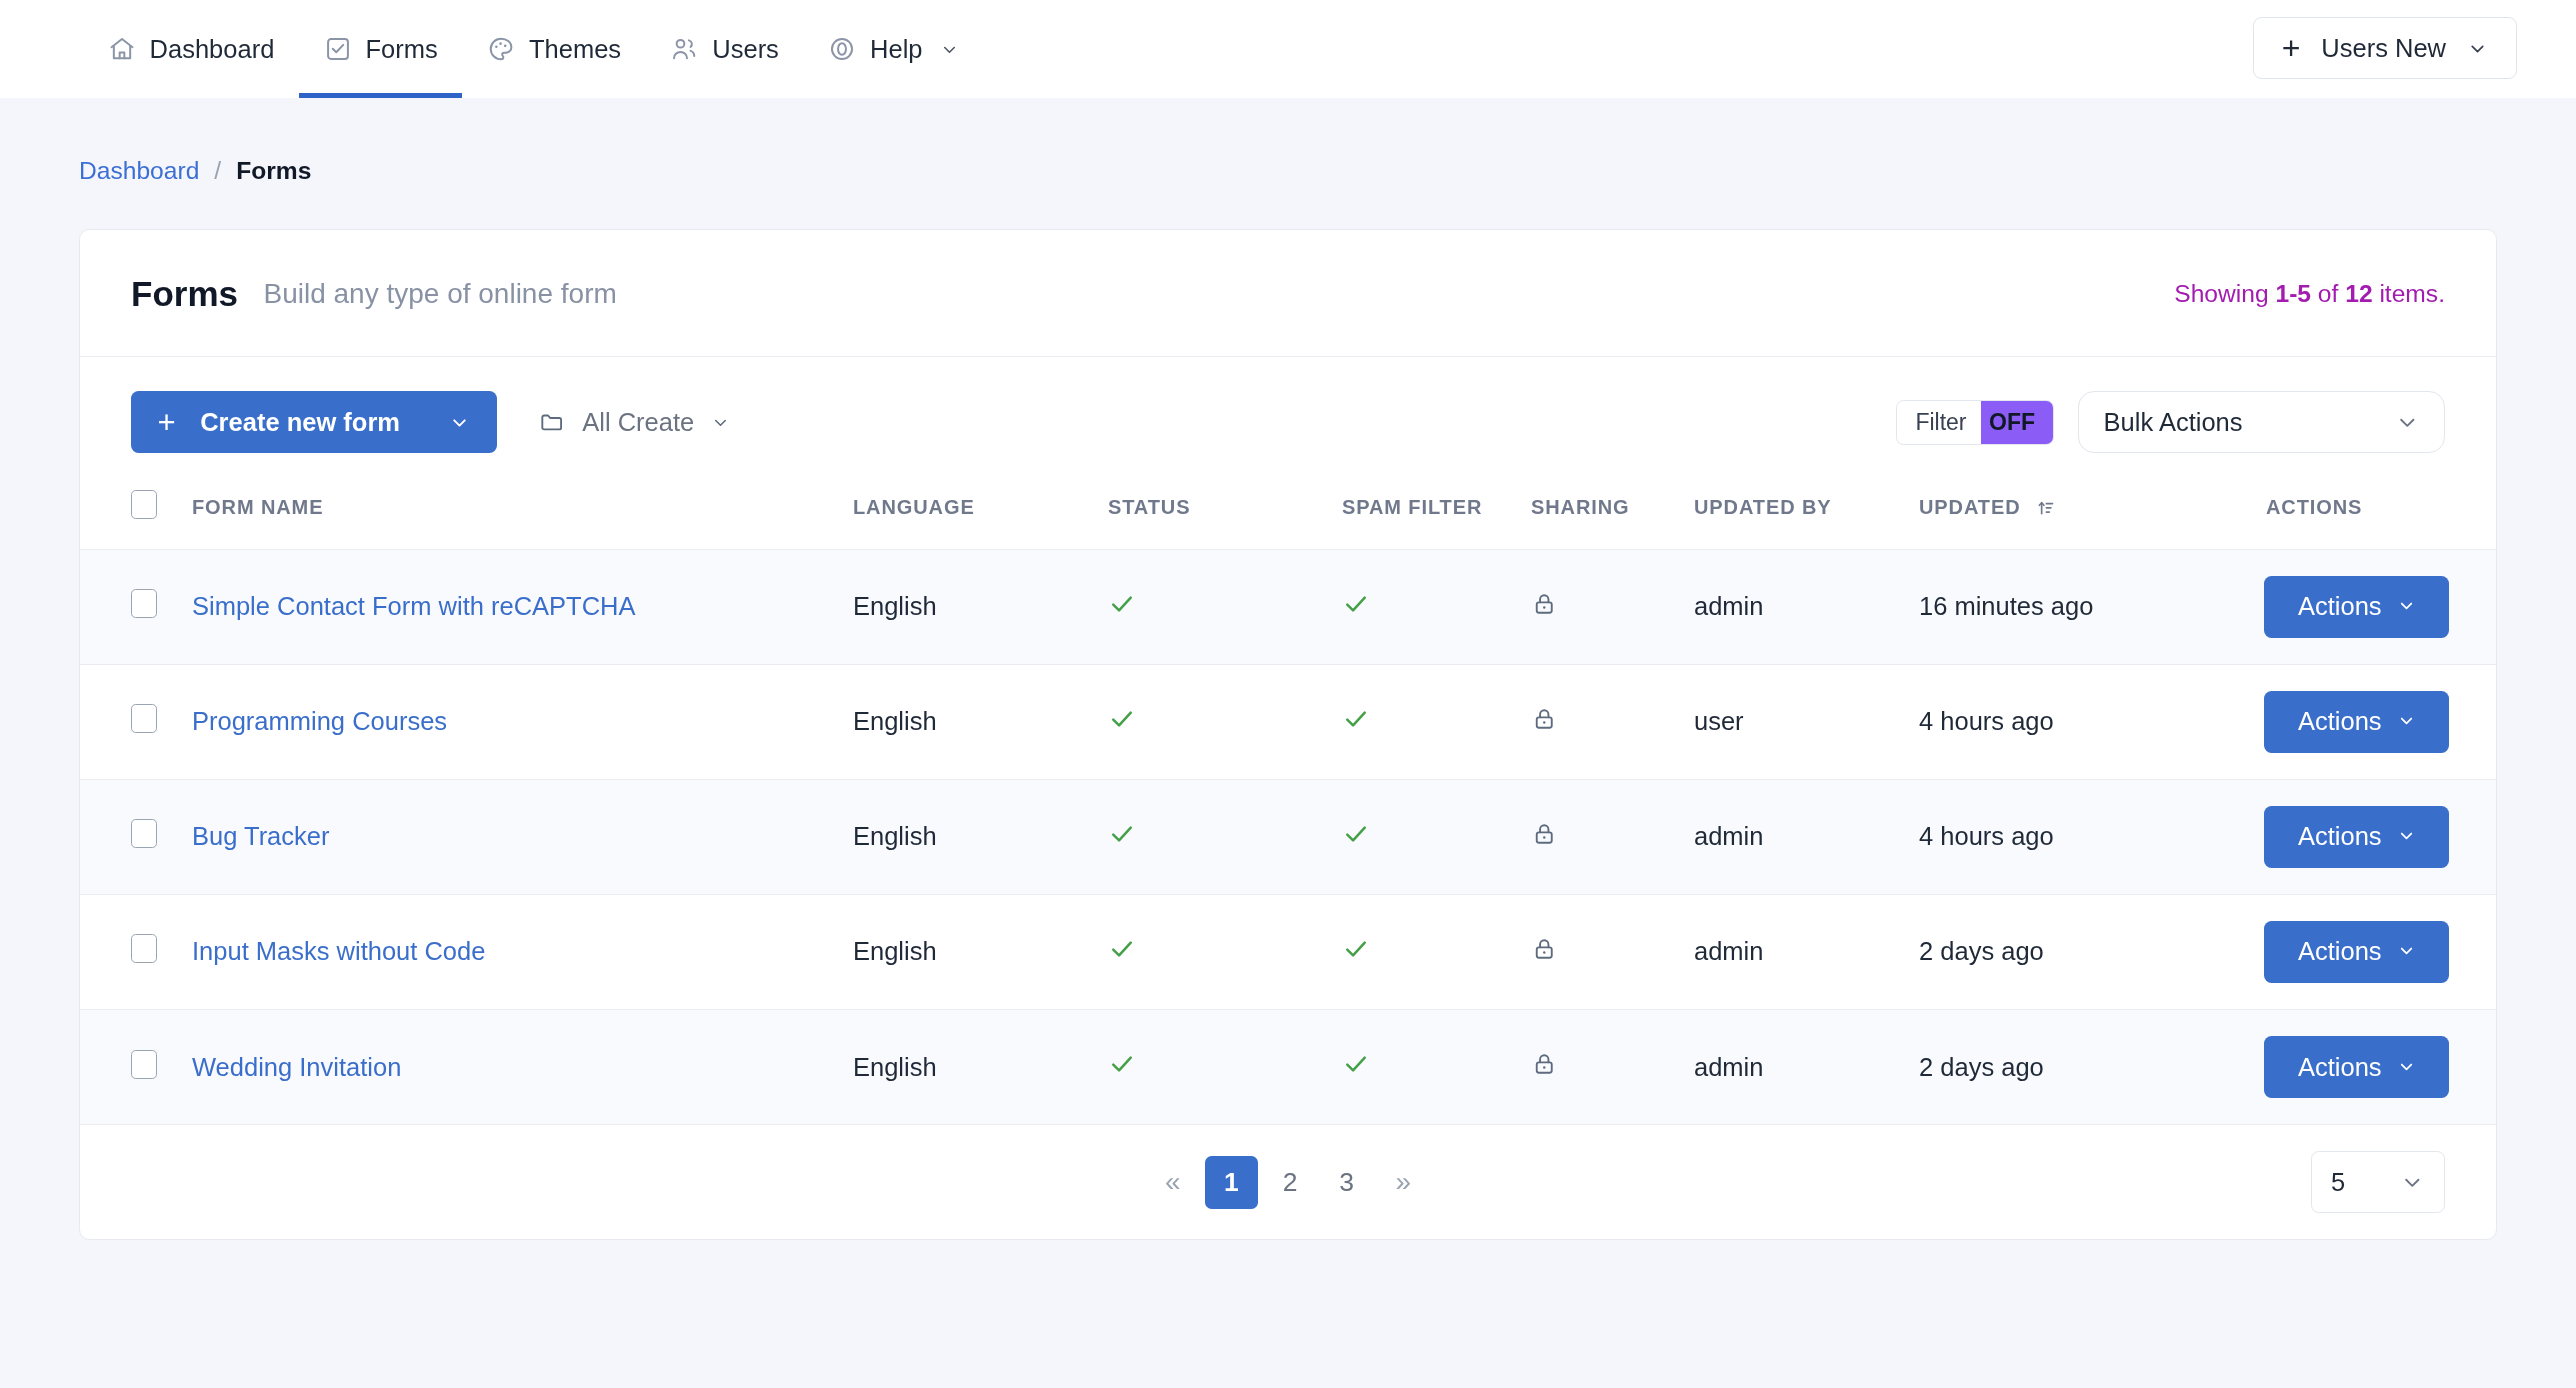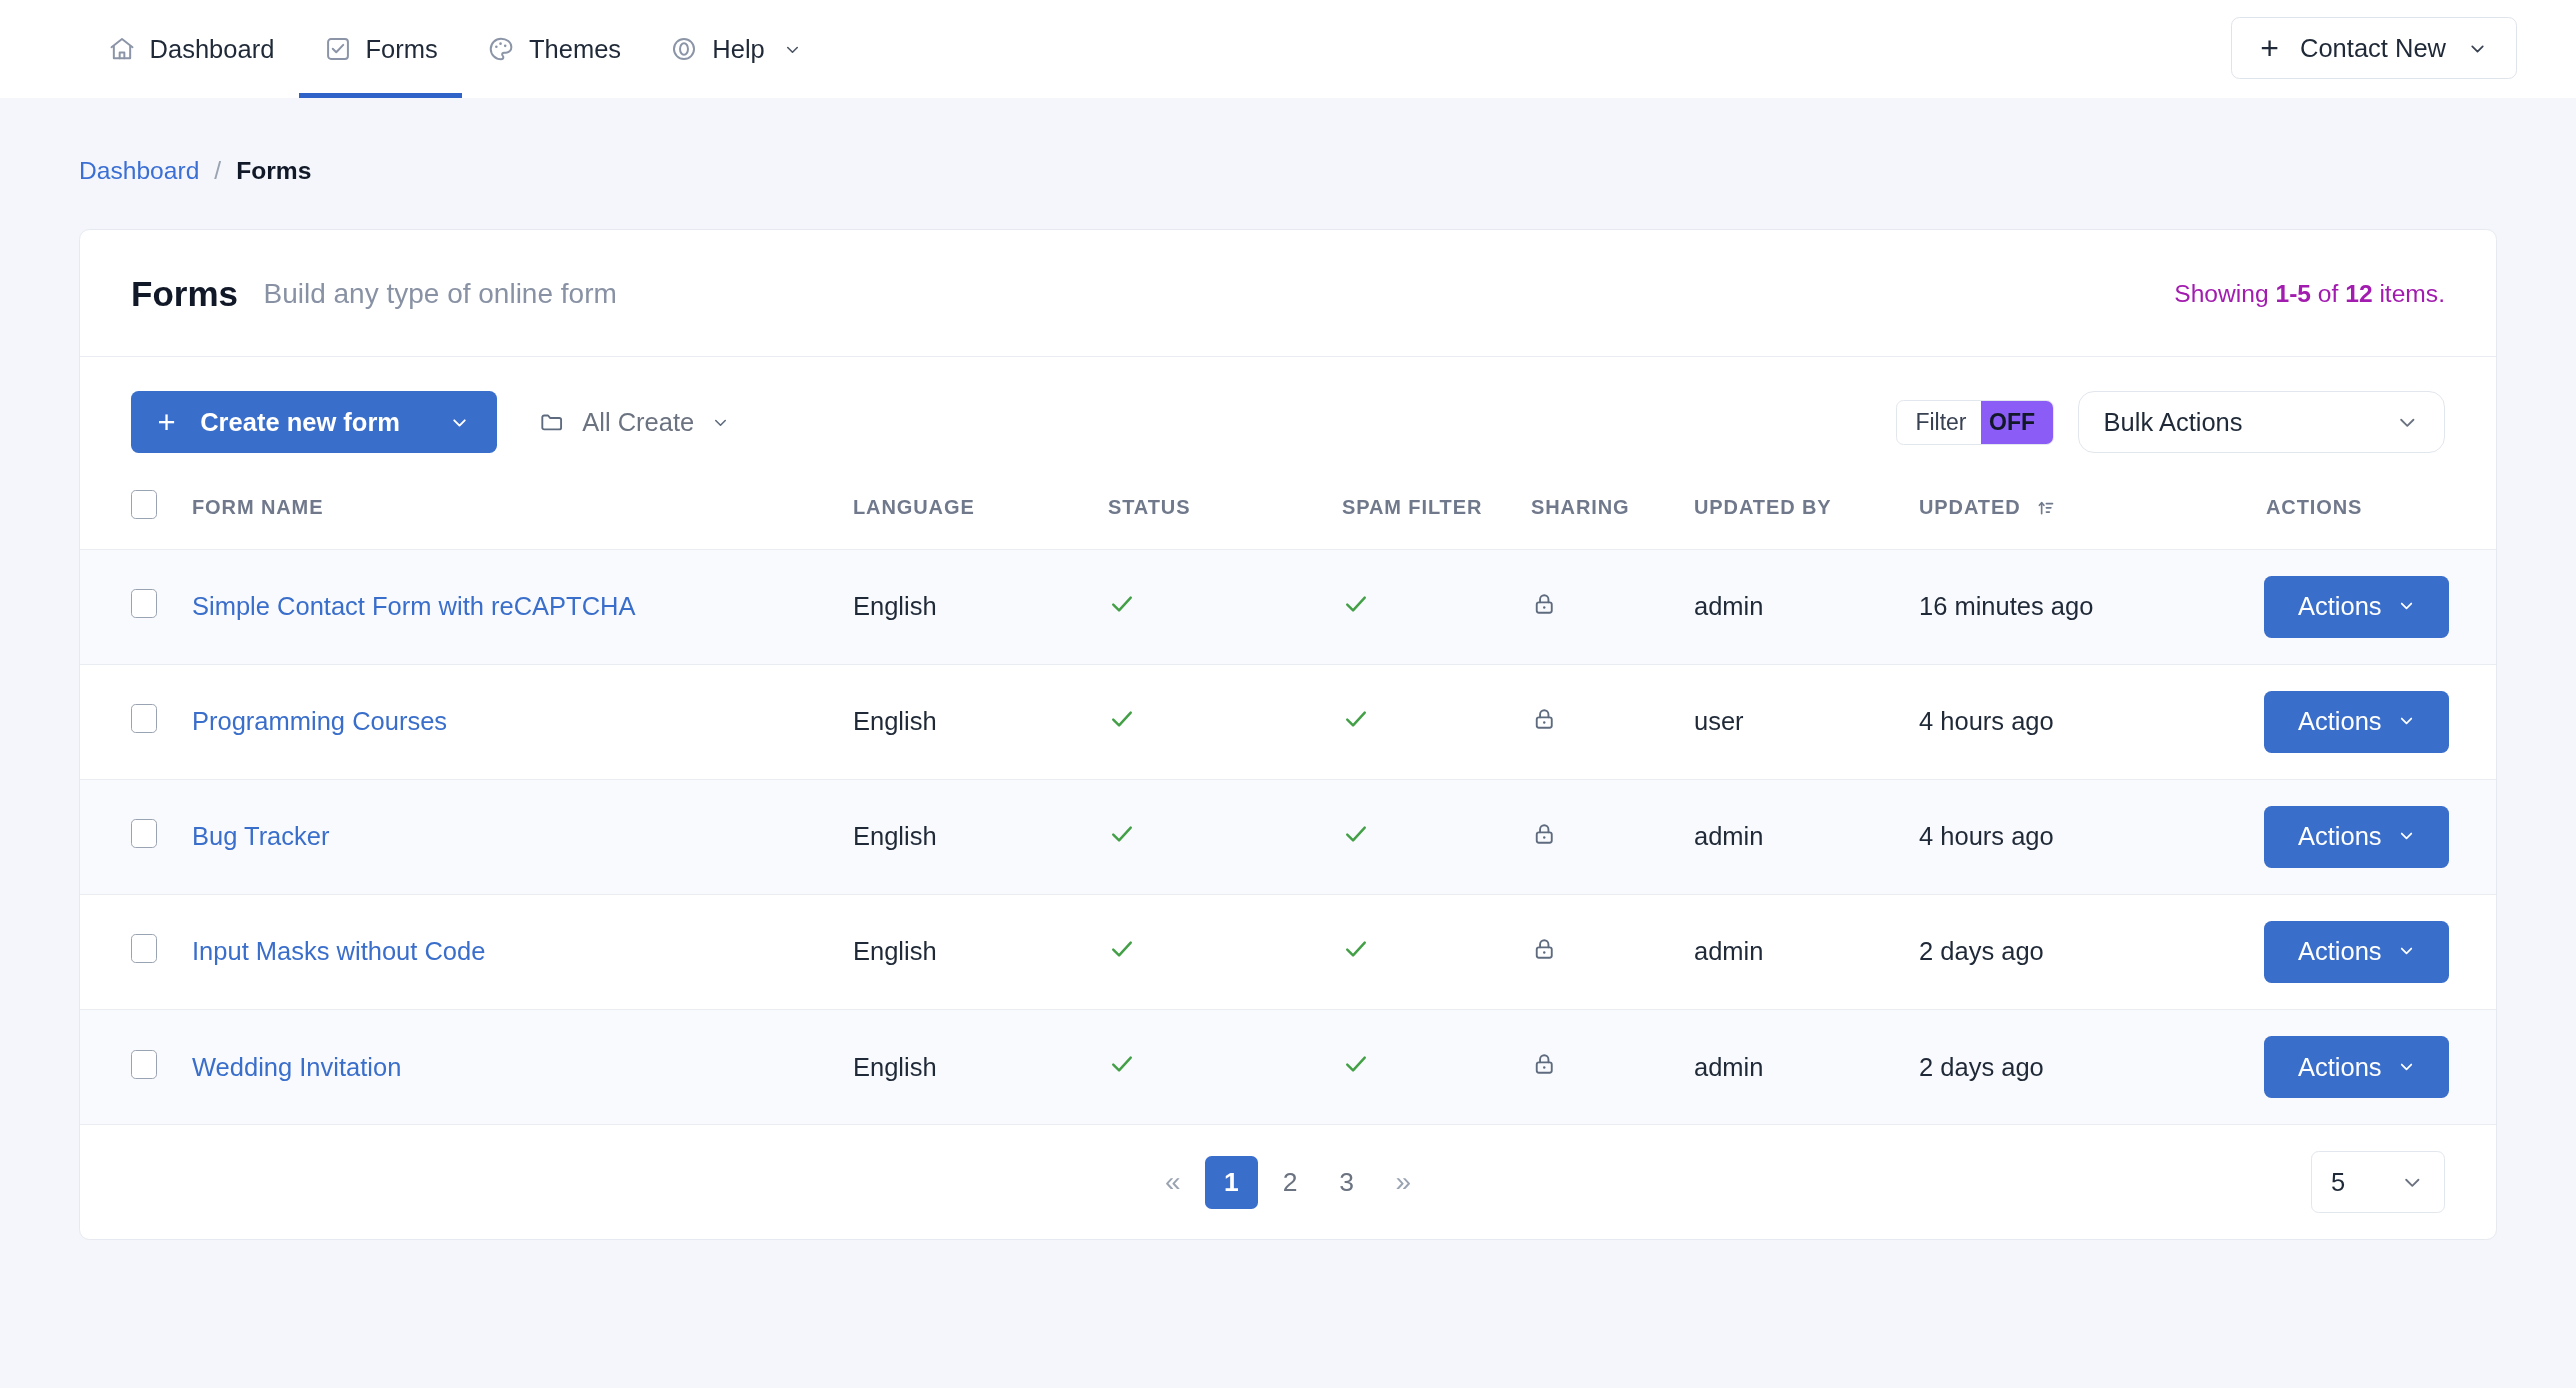--- a/index.html
+++ b/index.html
@@ -298,41 +298,52 @@
             <path d="M12 3.2a8.8 8.8 0 0 0 0 17.6c1.3 0 2-.8 2-1.7 0-.5-.2-.9-.5-1.2-.3-.3-.5-.7-.5-1.1 0-.9.7-1.6 1.6-1.6h1.6A4.6 4.6 0 0 0 20.8 10c0-3.8-3.9-6.8-8.8-6.8z"></path>
             <circle cx="8" cy="10" r="1.1" fill="currentColor" stroke="none"></circle>
             <circle cx="11.6" cy="7.4" r="1.1" fill="currentColor" stroke="none"></circle>
             <circle cx="15.6" cy="9.3" r="1.1" fill="currentColor" stroke="none"></circle>
           </svg>
       </span>
       <span>Themes</span>
     </div>
 
 
+    <div class="nav-item">
+      <span class="ico">
+        <svg width="28" height="28" viewBox="0 0 24 24" fill="none" stroke="currentColor" stroke-width="1.7" stroke-linecap="round" stroke-linejoin="round">
+            <circle cx="9" cy="7.5" r="3.3"></circle>
+            <path d="M3.4 20c0-3.1 2.5-5.5 5.6-5.5s5.6 2.4 5.6 5.5"></path>
+            <path d="M16.2 4.6a3.2 3.2 0 0 1 1.4 5.6"></path>
+            <path d="M17.6 13.6c1.9.6 3.2 2.3 3.2 4.4"></path>
+          </svg>
+      </span>
+      <span>Users</span>
+    </div>
 
     <div class="nav-item">
       <span class="ico">
         <svg width="28" height="28" viewBox="0 0 24 24" fill="none" stroke="currentColor" stroke-width="1.7" stroke-linecap="round" stroke-linejoin="round">
             <circle cx="12" cy="12" r="8.6"></circle>
             <ellipse cx="12" cy="12" rx="3.4" ry="5"></ellipse>
           </svg>
       </span>
       <span>Help</span>
       <span class="nav-caret">
         <svg width="19" height="19" viewBox="0 0 24 24" fill="none" stroke="currentColor" stroke-width="2" stroke-linecap="round" stroke-linejoin="round">
             <path d="M6 9.5l6 6 6-6"></path>
           </svg>
       </span>
     </div>
 
   </nav>
 
   <div class="create-new-btn">
     <span class="plus">+</span>
-    <span>Contact New</span>
+    <span>Users New</span>
     <span class="caret">
       <svg width="21" height="21" viewBox="0 0 24 24" fill="none" stroke="currentColor" stroke-width="2" stroke-linecap="round" stroke-linejoin="round">
           <path d="M6 9.5l6 6 6-6"></path>
         </svg>
     </span>
   </div>
 </div>
 
 <div class="breadcrumb">
   <a>Dashboard</a>

